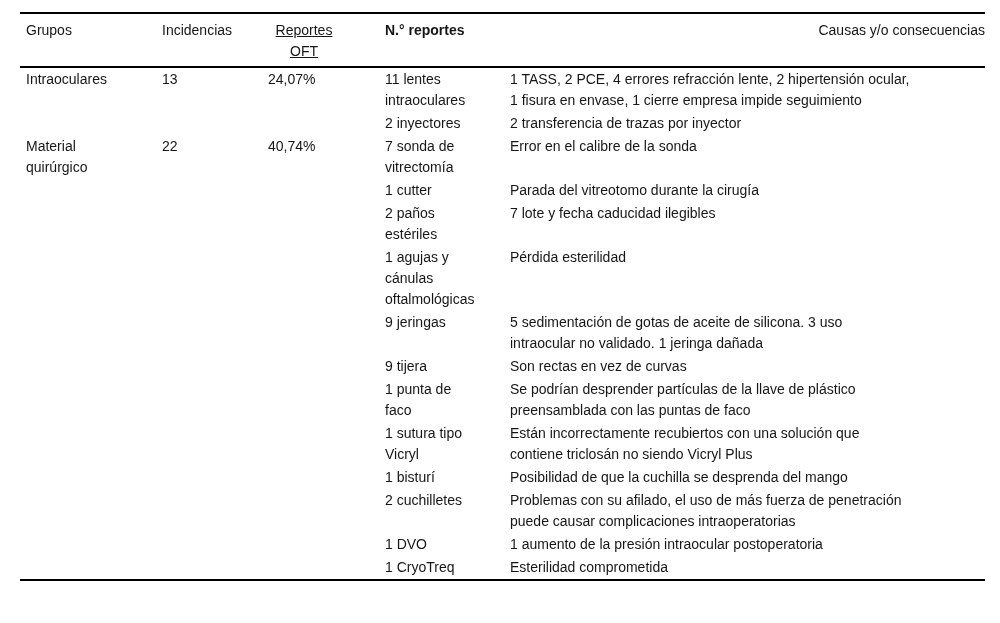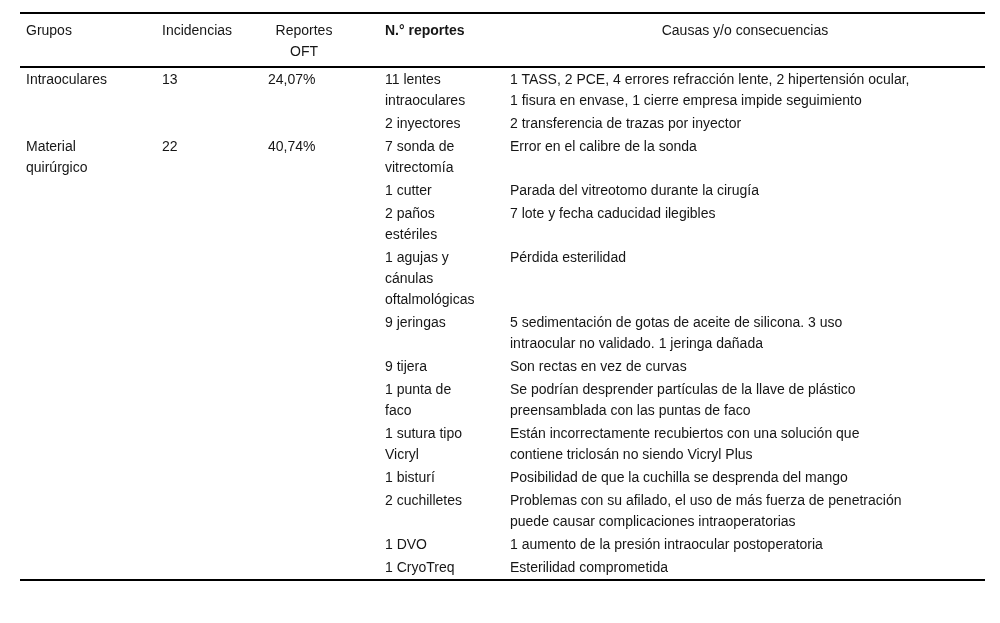--- a/index.html
+++ b/index.html
@@ -33,23 +33,24 @@
     text-align: left;
     vertical-align: top;
     padding: 6px 0 4px 6px;
   }
   th.c3 { padding-left: 0; }
   th.c3 .hdr-center {
     display: inline-block;
     width: 72px;
     margin-left: 6px;
     text-align: center;
+    text-decoration: underline;
   }
   th.c4 { padding-left: 5px; font-weight: bold; }
-  th.c5 { text-align: center; padding-left: 0; }
+  th.c5 { text-align: right; padding-left: 0; }
   td {
     vertical-align: top;
     padding: 1px 0 1px 6px;
   }
   td.c4, td.c5 { padding-left: 5px; }
   .w100 { width: 100px; }
   .w90  { width: 90px; }
   .w400 { width: 400px; }
   .it { }
 </style>

